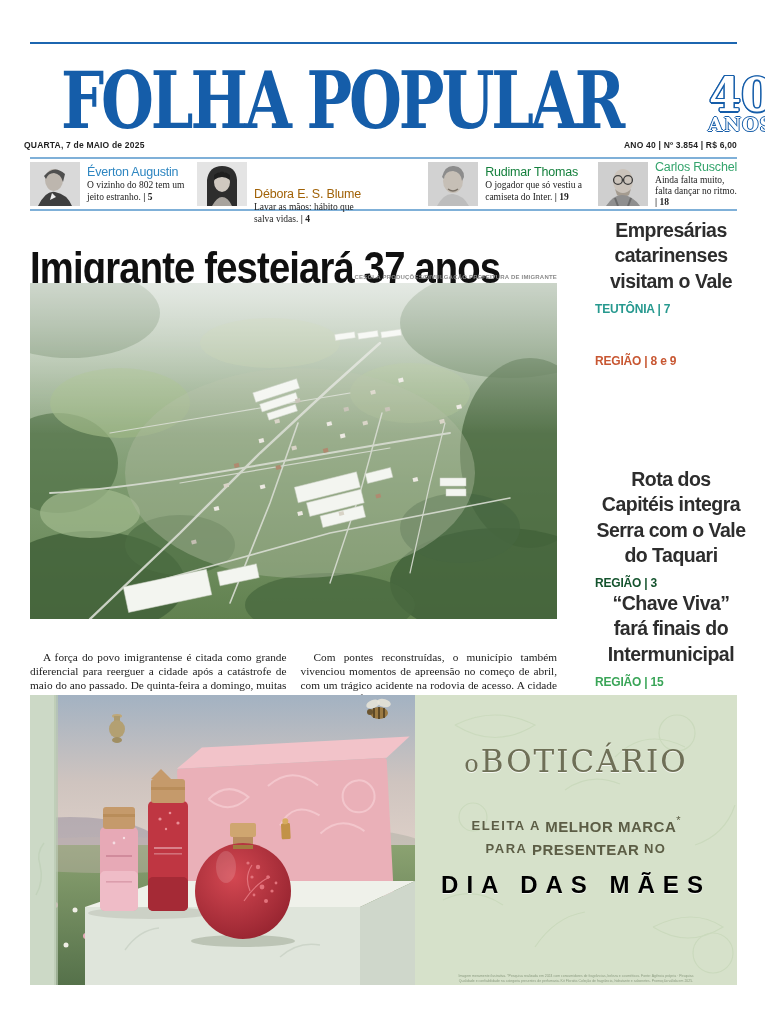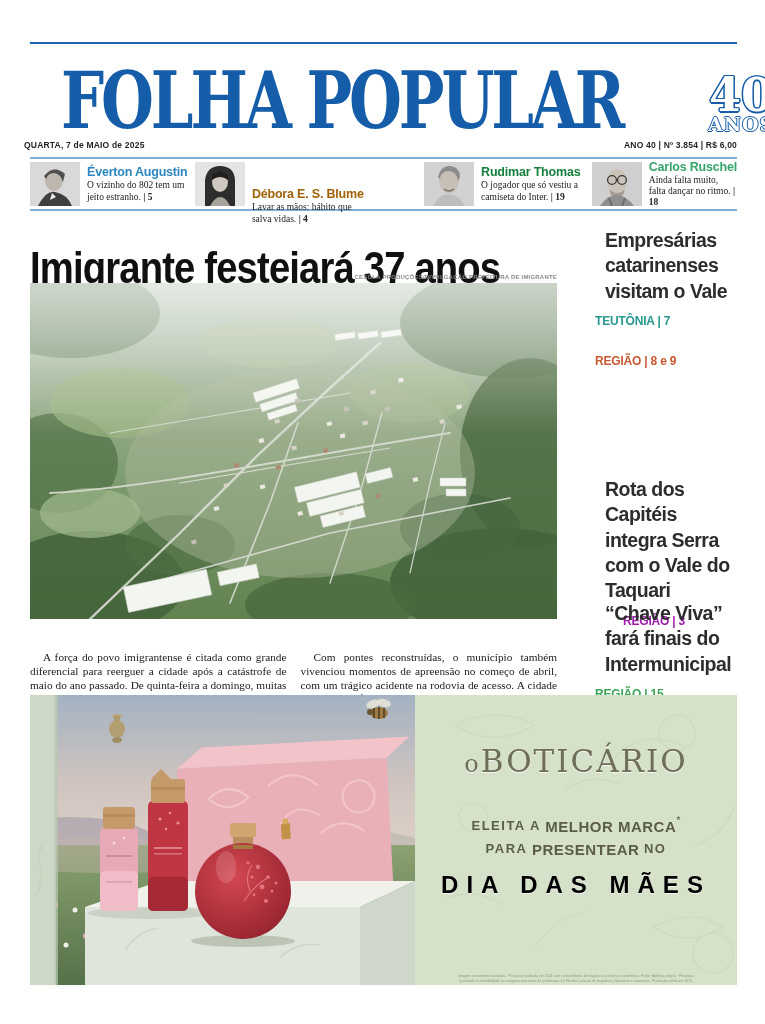--- a/index.html
+++ b/index.html
@@ -23,39 +23,39 @@
             font-size:8.5px;font-weight:bold;color:#1f1f1f;letter-spacing:.2px;}
 
   
   .strip{position:absolute;left:30px;right:28px;top:157px;height:50px;
          border-top:2px solid #7fb0d8;border-bottom:2px solid #7fb0d8;
          display:flex;align-items:center;}
   .col-cell{display:flex;gap:7px;align-items:center;height:46px;}
   .cellw1{width:180px}.cellw2{width:183px}.spacer{width:66px}
   .col-cell .txt{min-width:0;}
   .col-photo{width:50px;height:44px;flex:none;background:#dcdcdc;}
-  .col-name{font-size:12.5px;font-weight:bold;letter-spacing:-.2px;white-space:nowrap;}
+  .col-name{font-size:12.5px;font-weight:normal;letter-spacing:-.2px;white-space:nowrap;}
   .col-teaser{font-family:"Liberation Serif",serif;font-size:9.5px;line-height:1.18;color:#222;margin-top:1px;}
   .col-teaser b{font-family:"Liberation Serif",serif;}
 
   
   .headline{position:absolute;left:30px;top:212px;font-weight:bold;color:#101010;font-size:45px;
             letter-spacing:-1px;white-space:nowrap;transform:scaleX(.85);transform-origin:left top;}
   .credit{position:absolute;left:30px;top:274px;width:527px;text-align:right;font-size:6px;
           font-weight:bold;color:#8a8a8a;letter-spacing:.2px;}
   .photo{position:absolute;left:30px;top:283px;width:527px;height:336px;overflow:hidden;}
   .photo svg{display:block;width:100%;height:100%;}
   .body-copy{position:absolute;left:30px;top:651px;width:527px;display:flex;gap:14px;}
   .body-col{flex:1;font-family:"Liberation Serif",serif;font-size:11.3px;line-height:1.22;
             text-align:justify;color:#1b1b1b;}
   .body-col p{margin:0;text-indent:13px;}
 
   
   .sidebar-item{position:absolute;left:595px;width:152px;}
-  .sb-headline{margin:10px;font-size:19.5px;font-weight:bold;letter-spacing:-.5px;line-height:1.3;color:#2d2d2d;}
+  .sb-headline{margin:0;font-size:19.5px;font-weight:bold;letter-spacing:-.5px;line-height:1.3;color:#2d2d2d;text-align:center;}
   .sb-kicker{font-size:12px;font-weight:bold;margin-top:8px;letter-spacing:-.2px;}
 
   
   .ad{position:absolute;left:30px;top:695px;width:707px;height:290px;display:flex;}
   .ad-photo{width:385px;height:290px;flex:none;}
   .ad-photo svg{display:block;width:100%;height:100%;}
   .ad-panel{flex:1;position:relative;background:#d6e1ca;overflow:hidden;}
   .ad-pattern{position:absolute;inset:0;}
   .ad-logo{position:absolute;top:48px;width:100%;text-align:center;
            font-family:"DejaVu Serif","Liberation Serif",serif;color:#6e6f56;letter-spacing:2px;
@@ -273,21 +273,21 @@
 
   <div class="sidebar-item" style="top:218px">
     <h2 class="sb-headline">Empresárias catarinenses visitam o Vale</h2>
     <div class="sb-kicker" style="color: rgb(39, 153, 143);">TEUTÔNIA | 7</div>
   </div>
   <div class="sidebar-item" style="top:346px">
     <div class="sb-kicker" style="color: rgb(200, 87, 50);">REGIÃO | 8 e 9</div>
   </div>
   <div class="sidebar-item" style="top:467px">
     <h2 class="sb-headline">Rota dos Capitéis integra Serra com o Vale do Taquari</h2>
-    <div class="sb-kicker" style="color: #a21caf; margin-left: 28px;">REGIÃO | 3</div>
+    <div class="sb-kicker" style="color: #14532d;">REGIÃO | 3</div>
   </div>
   <div class="sidebar-item" style="top:591px">
     <h2 class="sb-headline">“Chave Viva” fará finais do Intermunicipal</h2>
     <div class="sb-kicker" style="color: rgb(58, 165, 88);">REGIÃO | 15</div>
   </div>
 
   <div class="ad">
     <div class="ad-photo">
       <svg viewBox="0 0 385 290" preserveAspectRatio="none">
         <defs>

